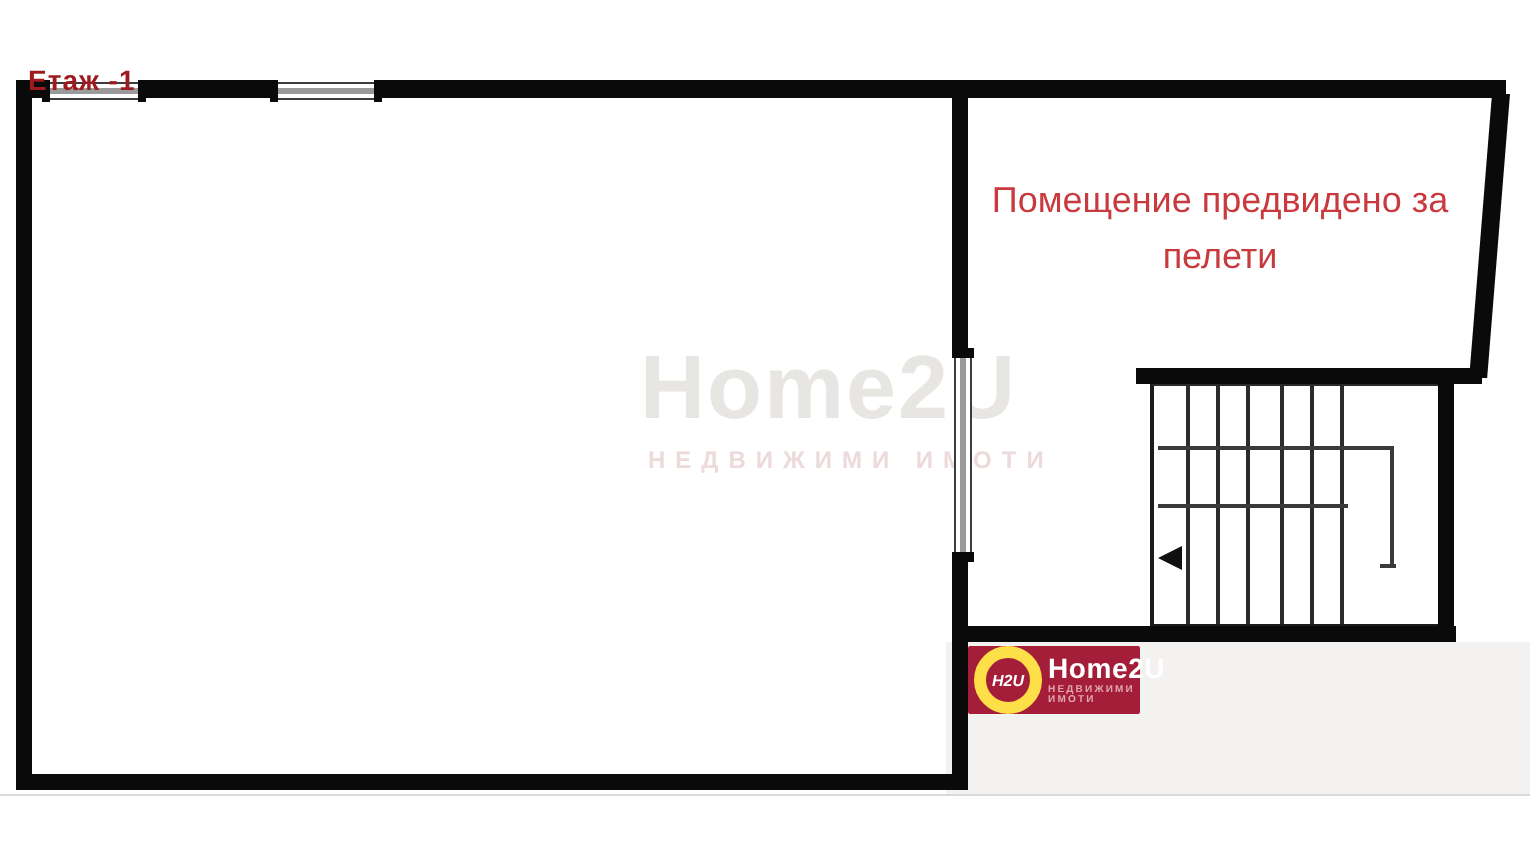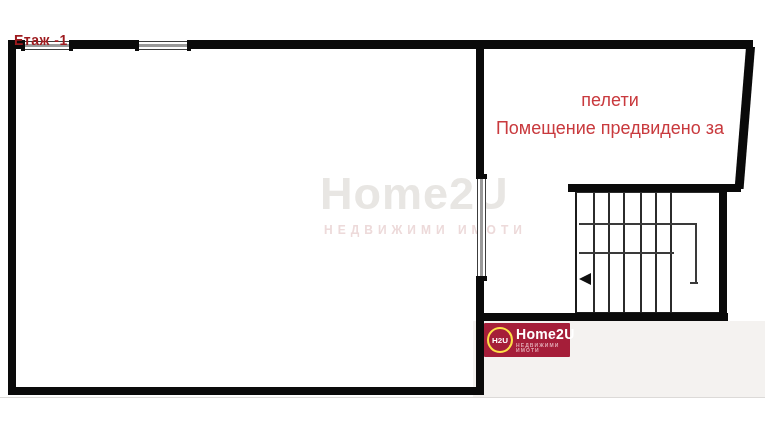--- a/index.html
+++ b/index.html
@@ -49,23 +49,23 @@
     border-right:12px solid #101010;
   }
   
   .footer-band{position:absolute;left:473px;top:321px;width:292px;height:76px;background:#f4f2f0;z-index:0;}
   .plan-edge{position:absolute;left:0;top:397px;width:765px;height:1px;background:#dcdad8;z-index:0;}
   .logo{
     position:absolute;left:484px;top:323px;width:86px;height:34px;z-index:5;
     background:#a51e39;border-radius:1px;display:flex;align-items:center;padding:0 3px;box-sizing:border-box;
   }
   .logo-circle{
-    width:22px;height:22px;border:2px solid #fde047;border-radius:50%;flex:0 0 auto;
+    width:22px;height:22px;border:6px solid #fde047;border-radius:50%;flex:0 0 auto;
     display:flex;align-items:center;justify-content:center;margin-right:3px;
-    color:#ffffff;font-size:8px;font-weight:bold;
+    color:#ffffff;font-size:8px;font-weight:bold;font-style:italic;
   }
   .logo-text{display:flex;flex-direction:column;line-height:1;}
   .logo-brand{color:#ffffff;font-size:14px;font-weight:bold;letter-spacing:.3px;}
   .logo-sub{color:#e0a7b2;font-size:5px;font-weight:bold;letter-spacing:1.1px;margin-top:2px;}
 </style>
 </head>
 <body>
 
 <div class="canvas">
 
@@ -125,22 +125,22 @@
     <div class="walkline" style="left:2px;top:30px;width:118px;height:2px;"></div>
     <div class="walkline" style="left:118px;top:30px;width:2px;height:61px;"></div>
     <div class="walkline" style="left:113px;top:89px;width:8px;height:2px;"></div>
     <div class="walkline" style="left:2px;top:59px;width:95px;height:2px;"></div>
     <div class="stair-arrow"></div>
   </div>
 
   <div class="room-label label-main">
   </div>
   <div class="room-label label-pellets">
+    <div>Помещение предвидено за</div>
     <div>пелети</div>
-    <div>Помещение предвидено за</div>
   </div>
 
   <div class="logo">
     <div class="logo-circle">H2U</div>
     <div class="logo-text">
       <div class="logo-brand">Home2U</div>
       <div class="logo-sub">НЕДВИЖИМИ ИМОТИ</div>
     </div>
   </div>
 

